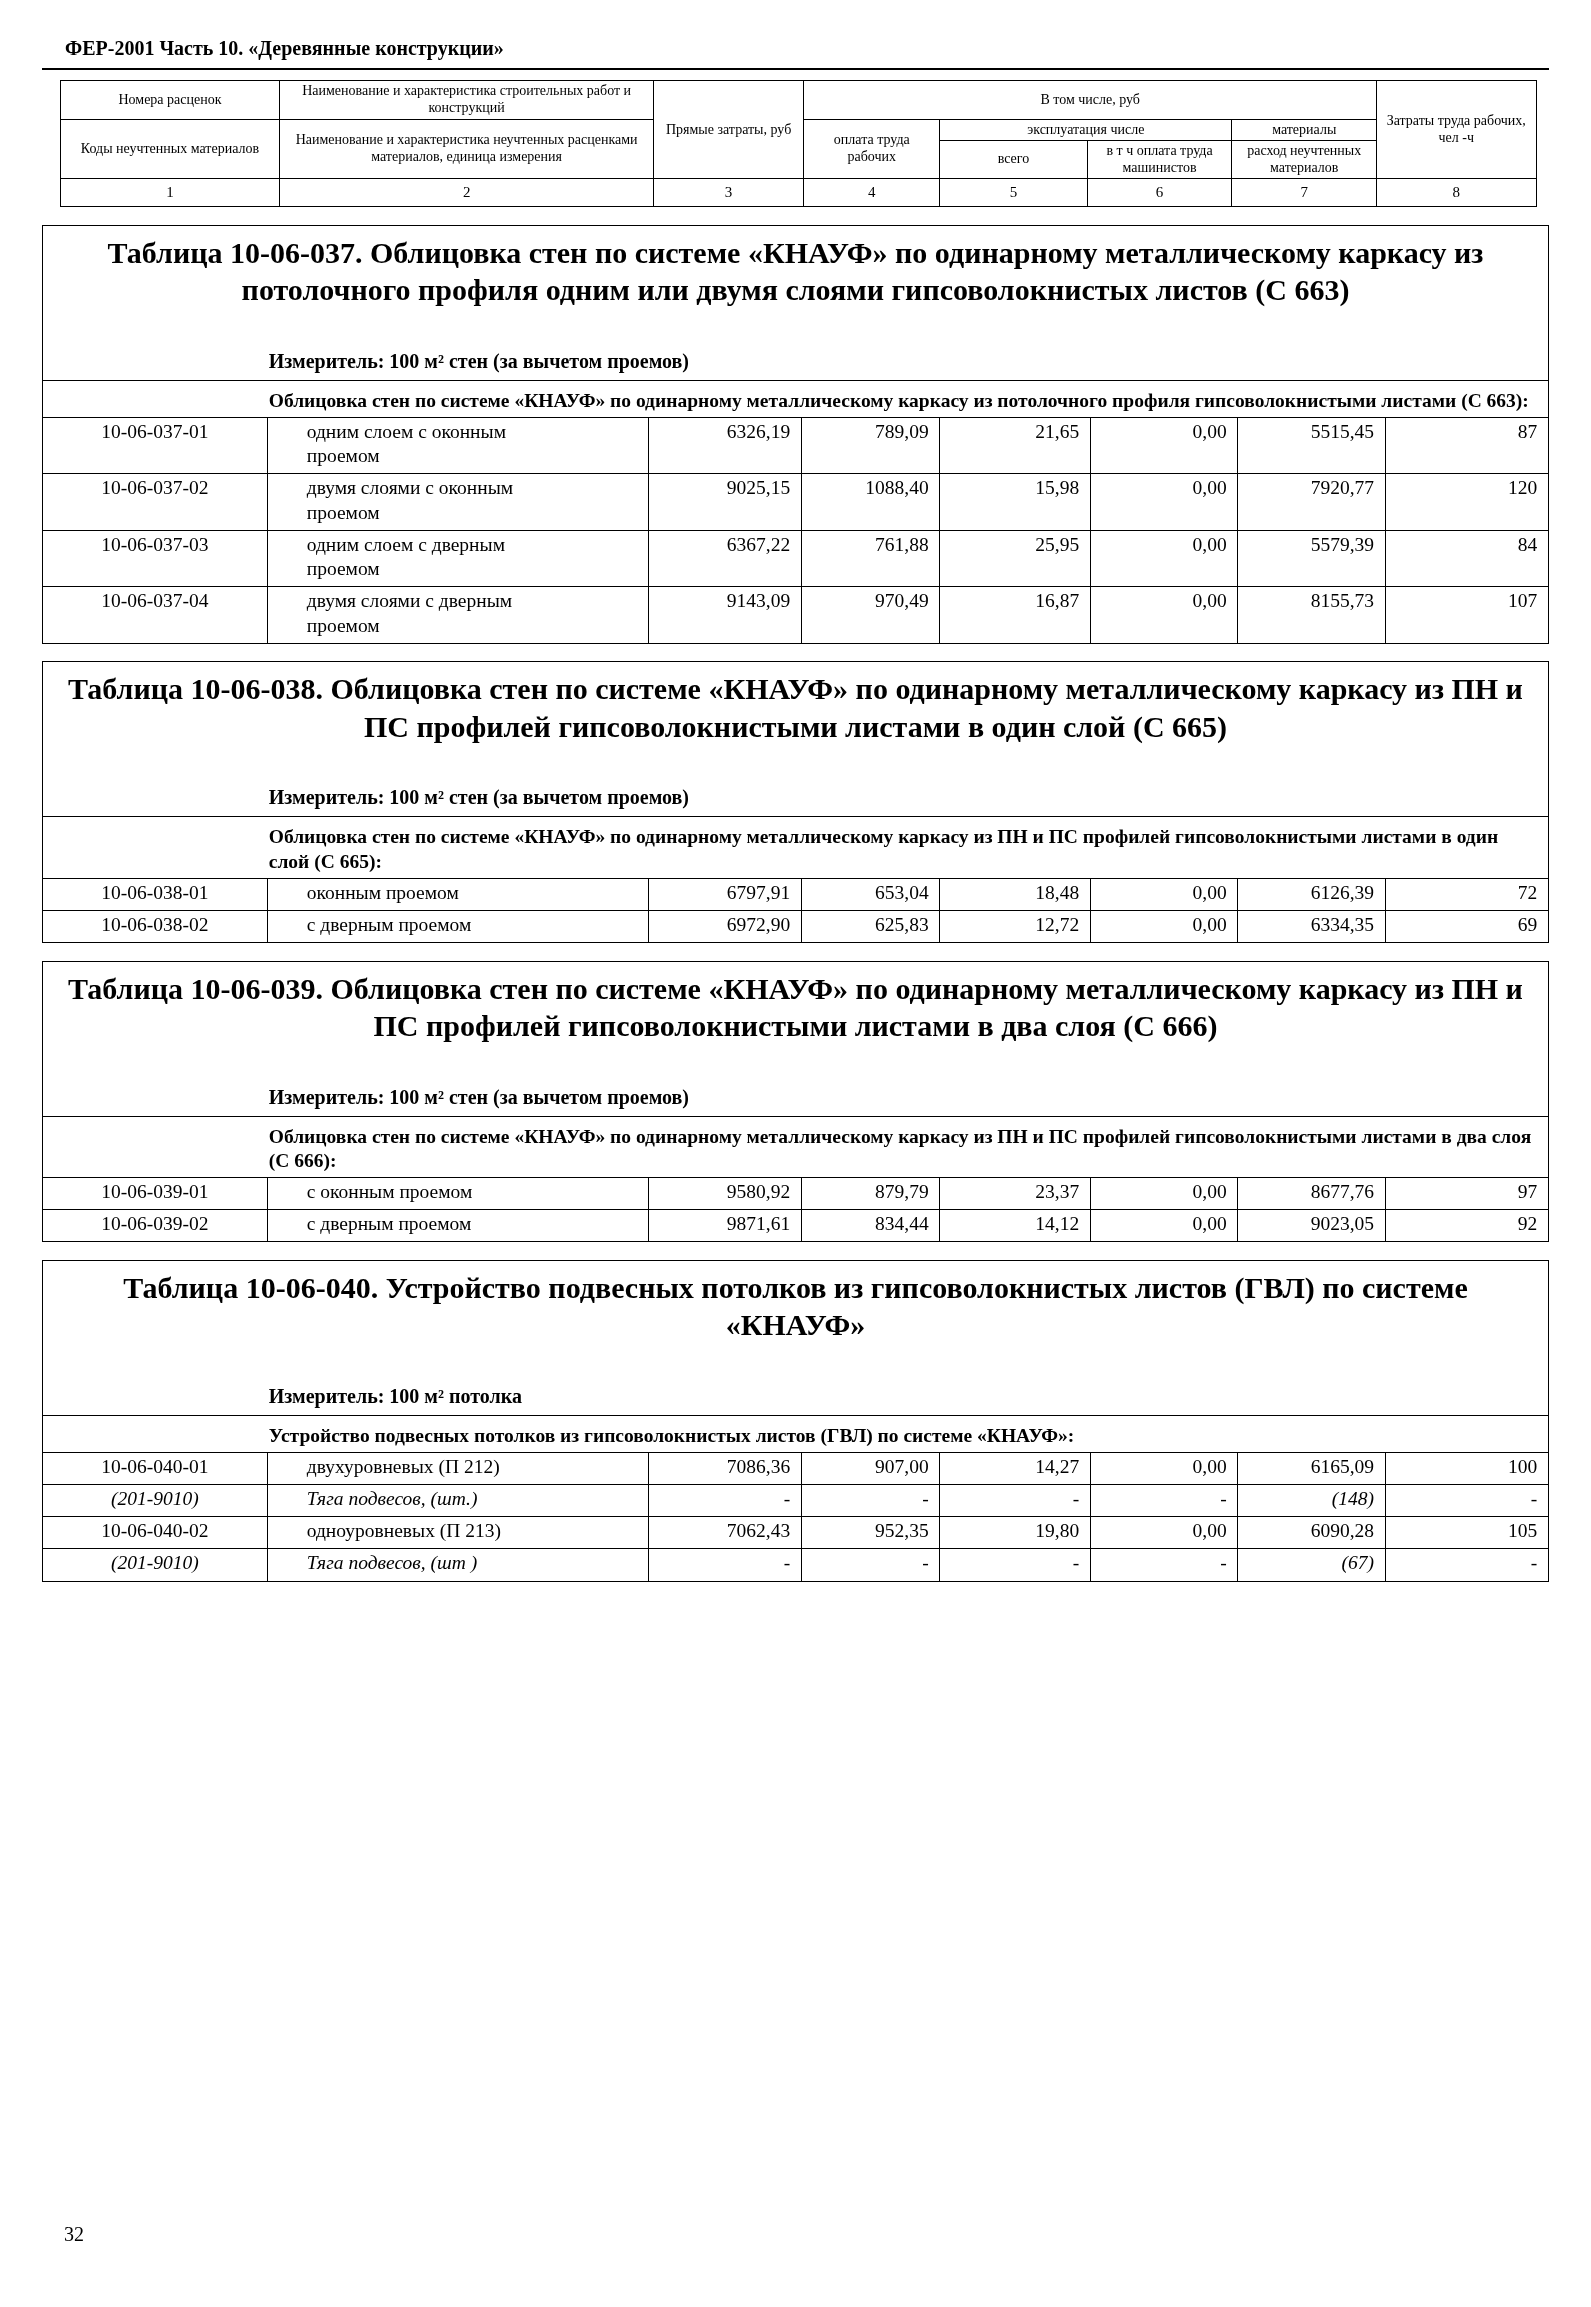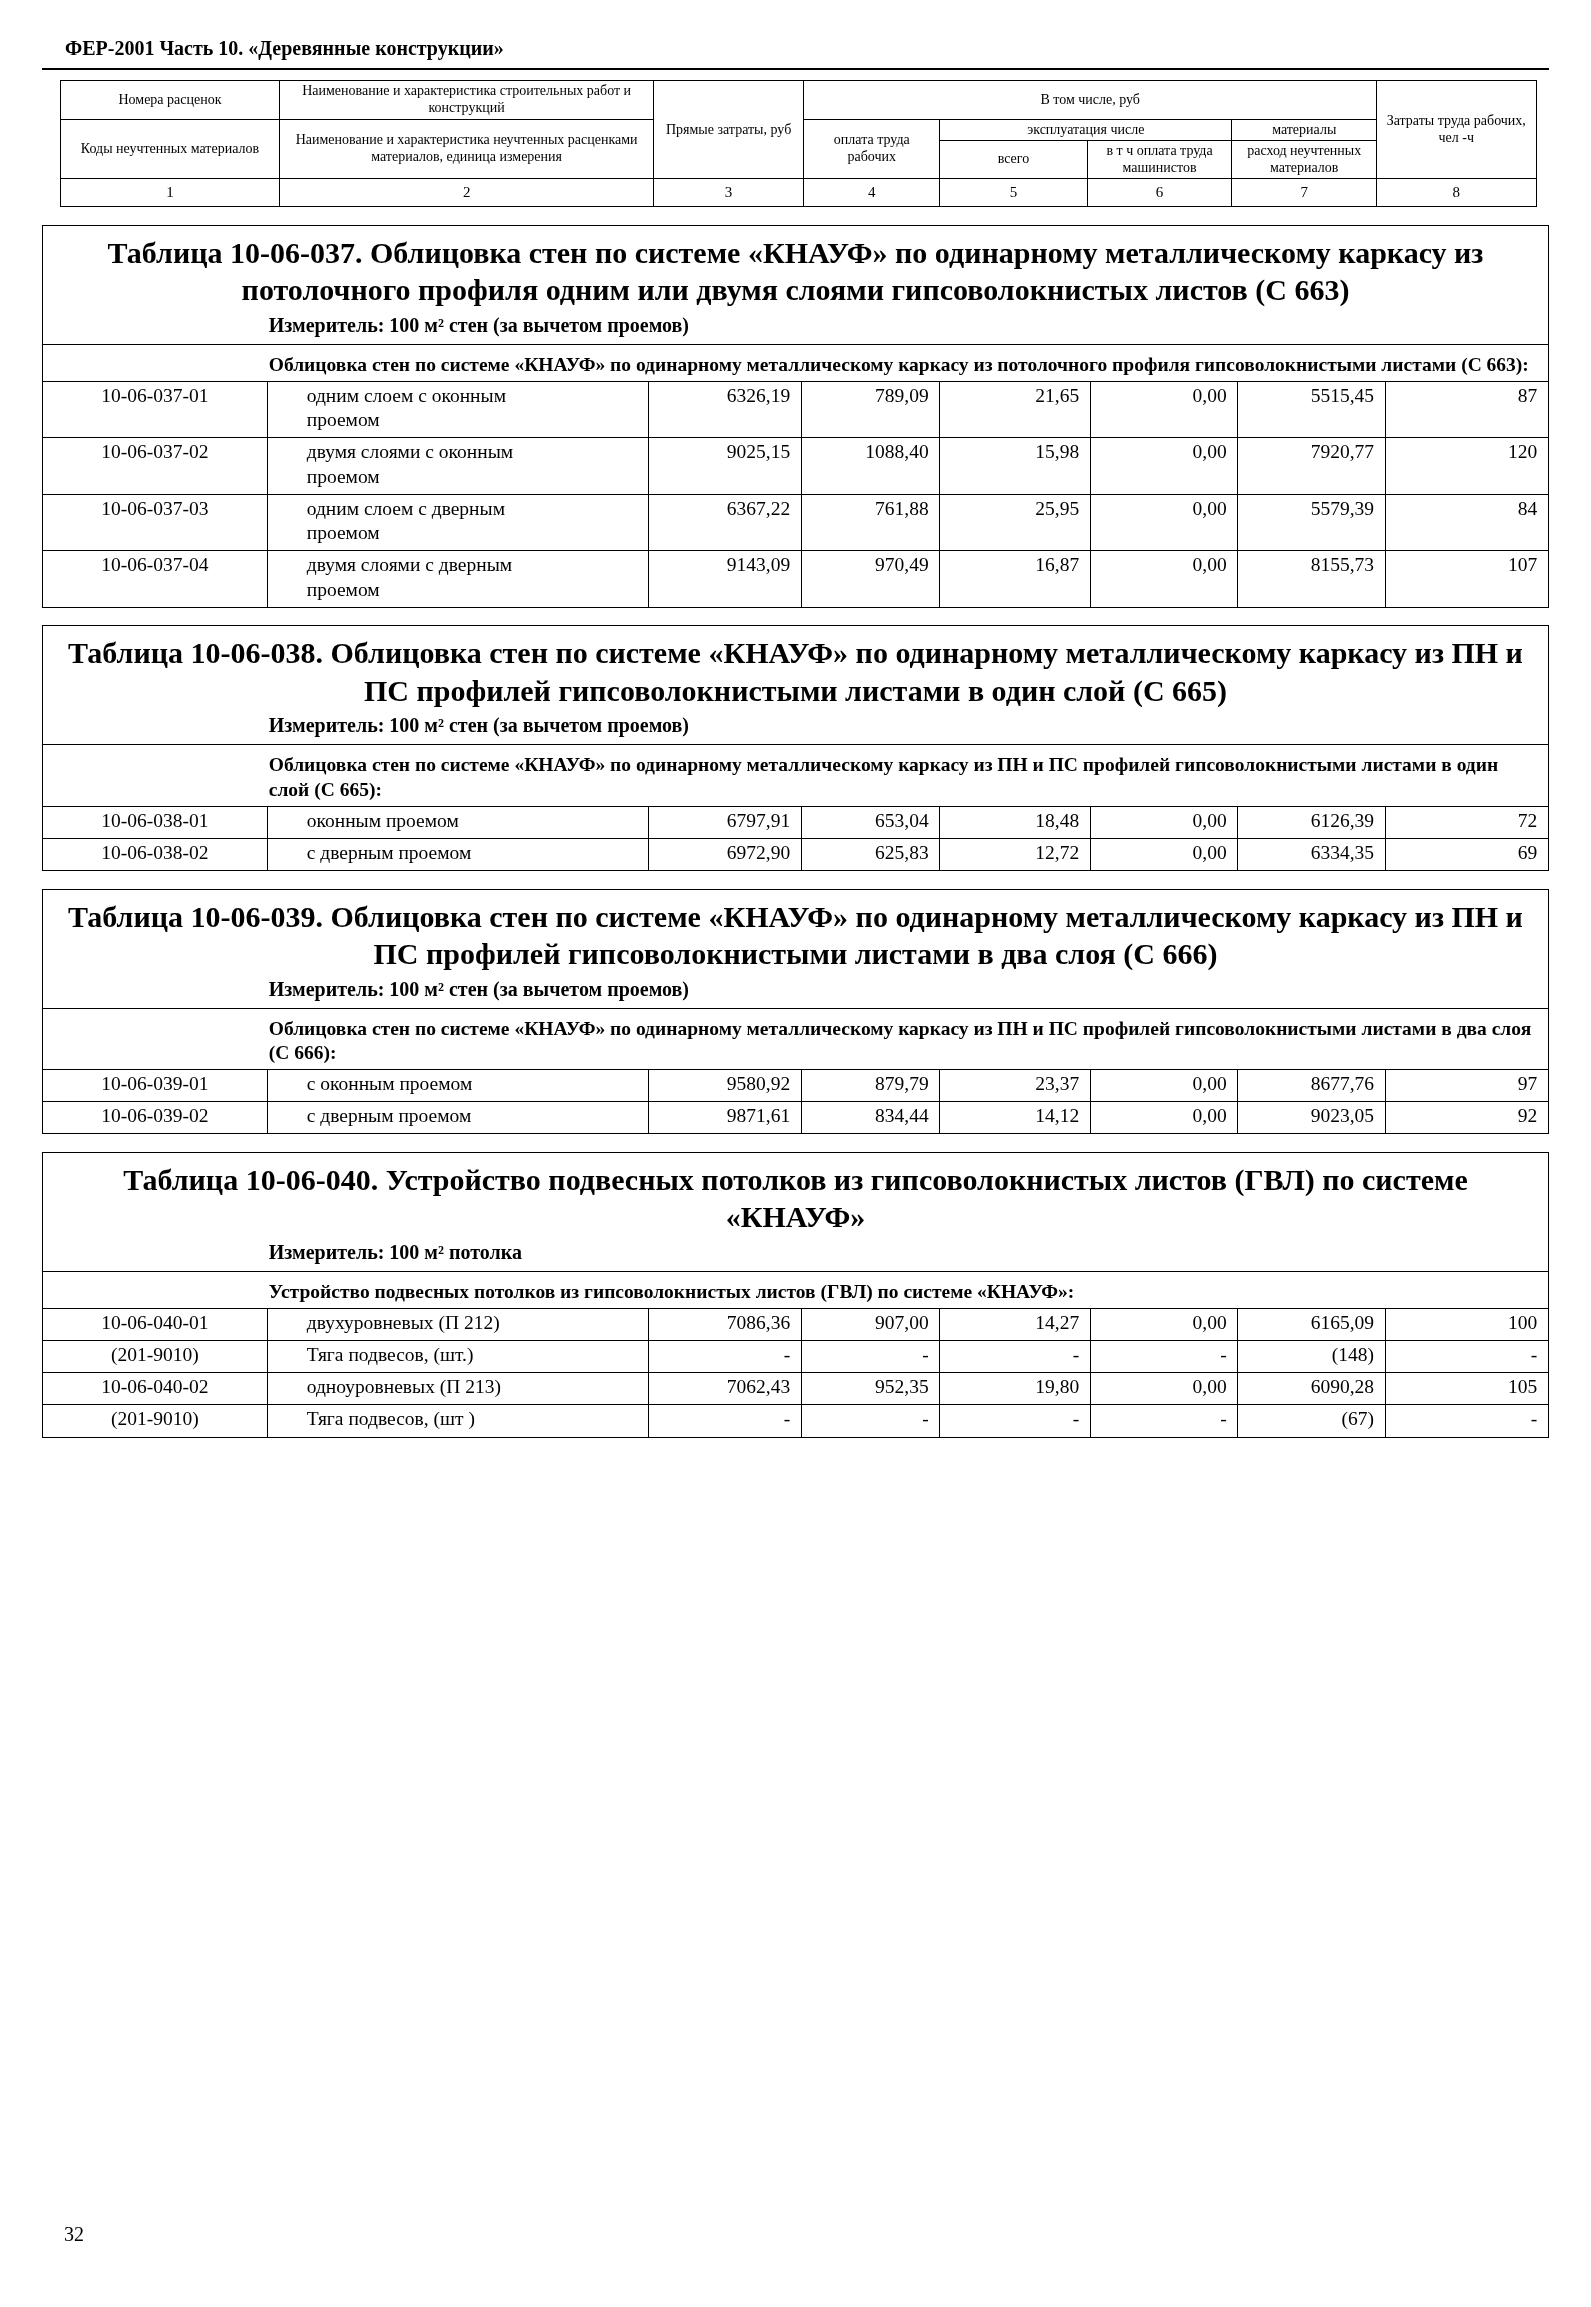--- a/index.html
+++ b/index.html
@@ -27,35 +27,35 @@
     border: 1.3px solid #000; font-weight: normal; text-align: center;
     vertical-align: middle; padding: 2px 4px; line-height: 1.18;
   }
   .hdr .nums th { padding: 2px; font-size: 15px; height: 23px; }
 
   .sec { border: 1.3px solid #000; margin-top: 17.5px; }
   .sec-title {
     font-weight: bold; font-size: 30px; line-height: 1.25;
     text-align: center; padding: 8px 23px 4px;
   }
-  .measure { font-weight: bold; font-size: 20px; padding: 1.3px 13.5px 6.7px 15%; }
+  .measure { font-weight: bold; font-size: 20px; padding: 1.3px 13.5px 6.7px 15%; margin-top: 36px; }
 
   .sec-table { font-size: 19.5px; }
   .sec-table td {
     border: 1.3px solid #000; vertical-align: top;
     padding: 2px 5.4px 4.7px; line-height: 1.25;
   }
   .sec-table td:first-child { border-left: none; }
   .sec-table td:last-child  { border-right: none; padding-left: 43px; }
   .sec-table tr:last-child td { border-bottom: none; }
   .sec-table tr.group td { font-weight: bold; padding: 8px 16px 4px 15%; }
   .sec-table td.code { text-align: center; }
   .sec-table td.desc { padding: 2px 74px 4.7px 39px; }
   .sec-table td.num  { text-align: right; padding-right: 10.8px; }
-  .sec-table tr.ital td { }
+  .sec-table tr.ital td { font-style: italic; }
 
   .page-num { position: absolute; left: 64px; top: 2223px; font-size: 20px; }
 </style>
 </head>
 <body>
 
 <div class="page">
 
   <div class="doc-header">ФЕР-2001 Часть 10. «Деревянные конструкции»</div>
 

